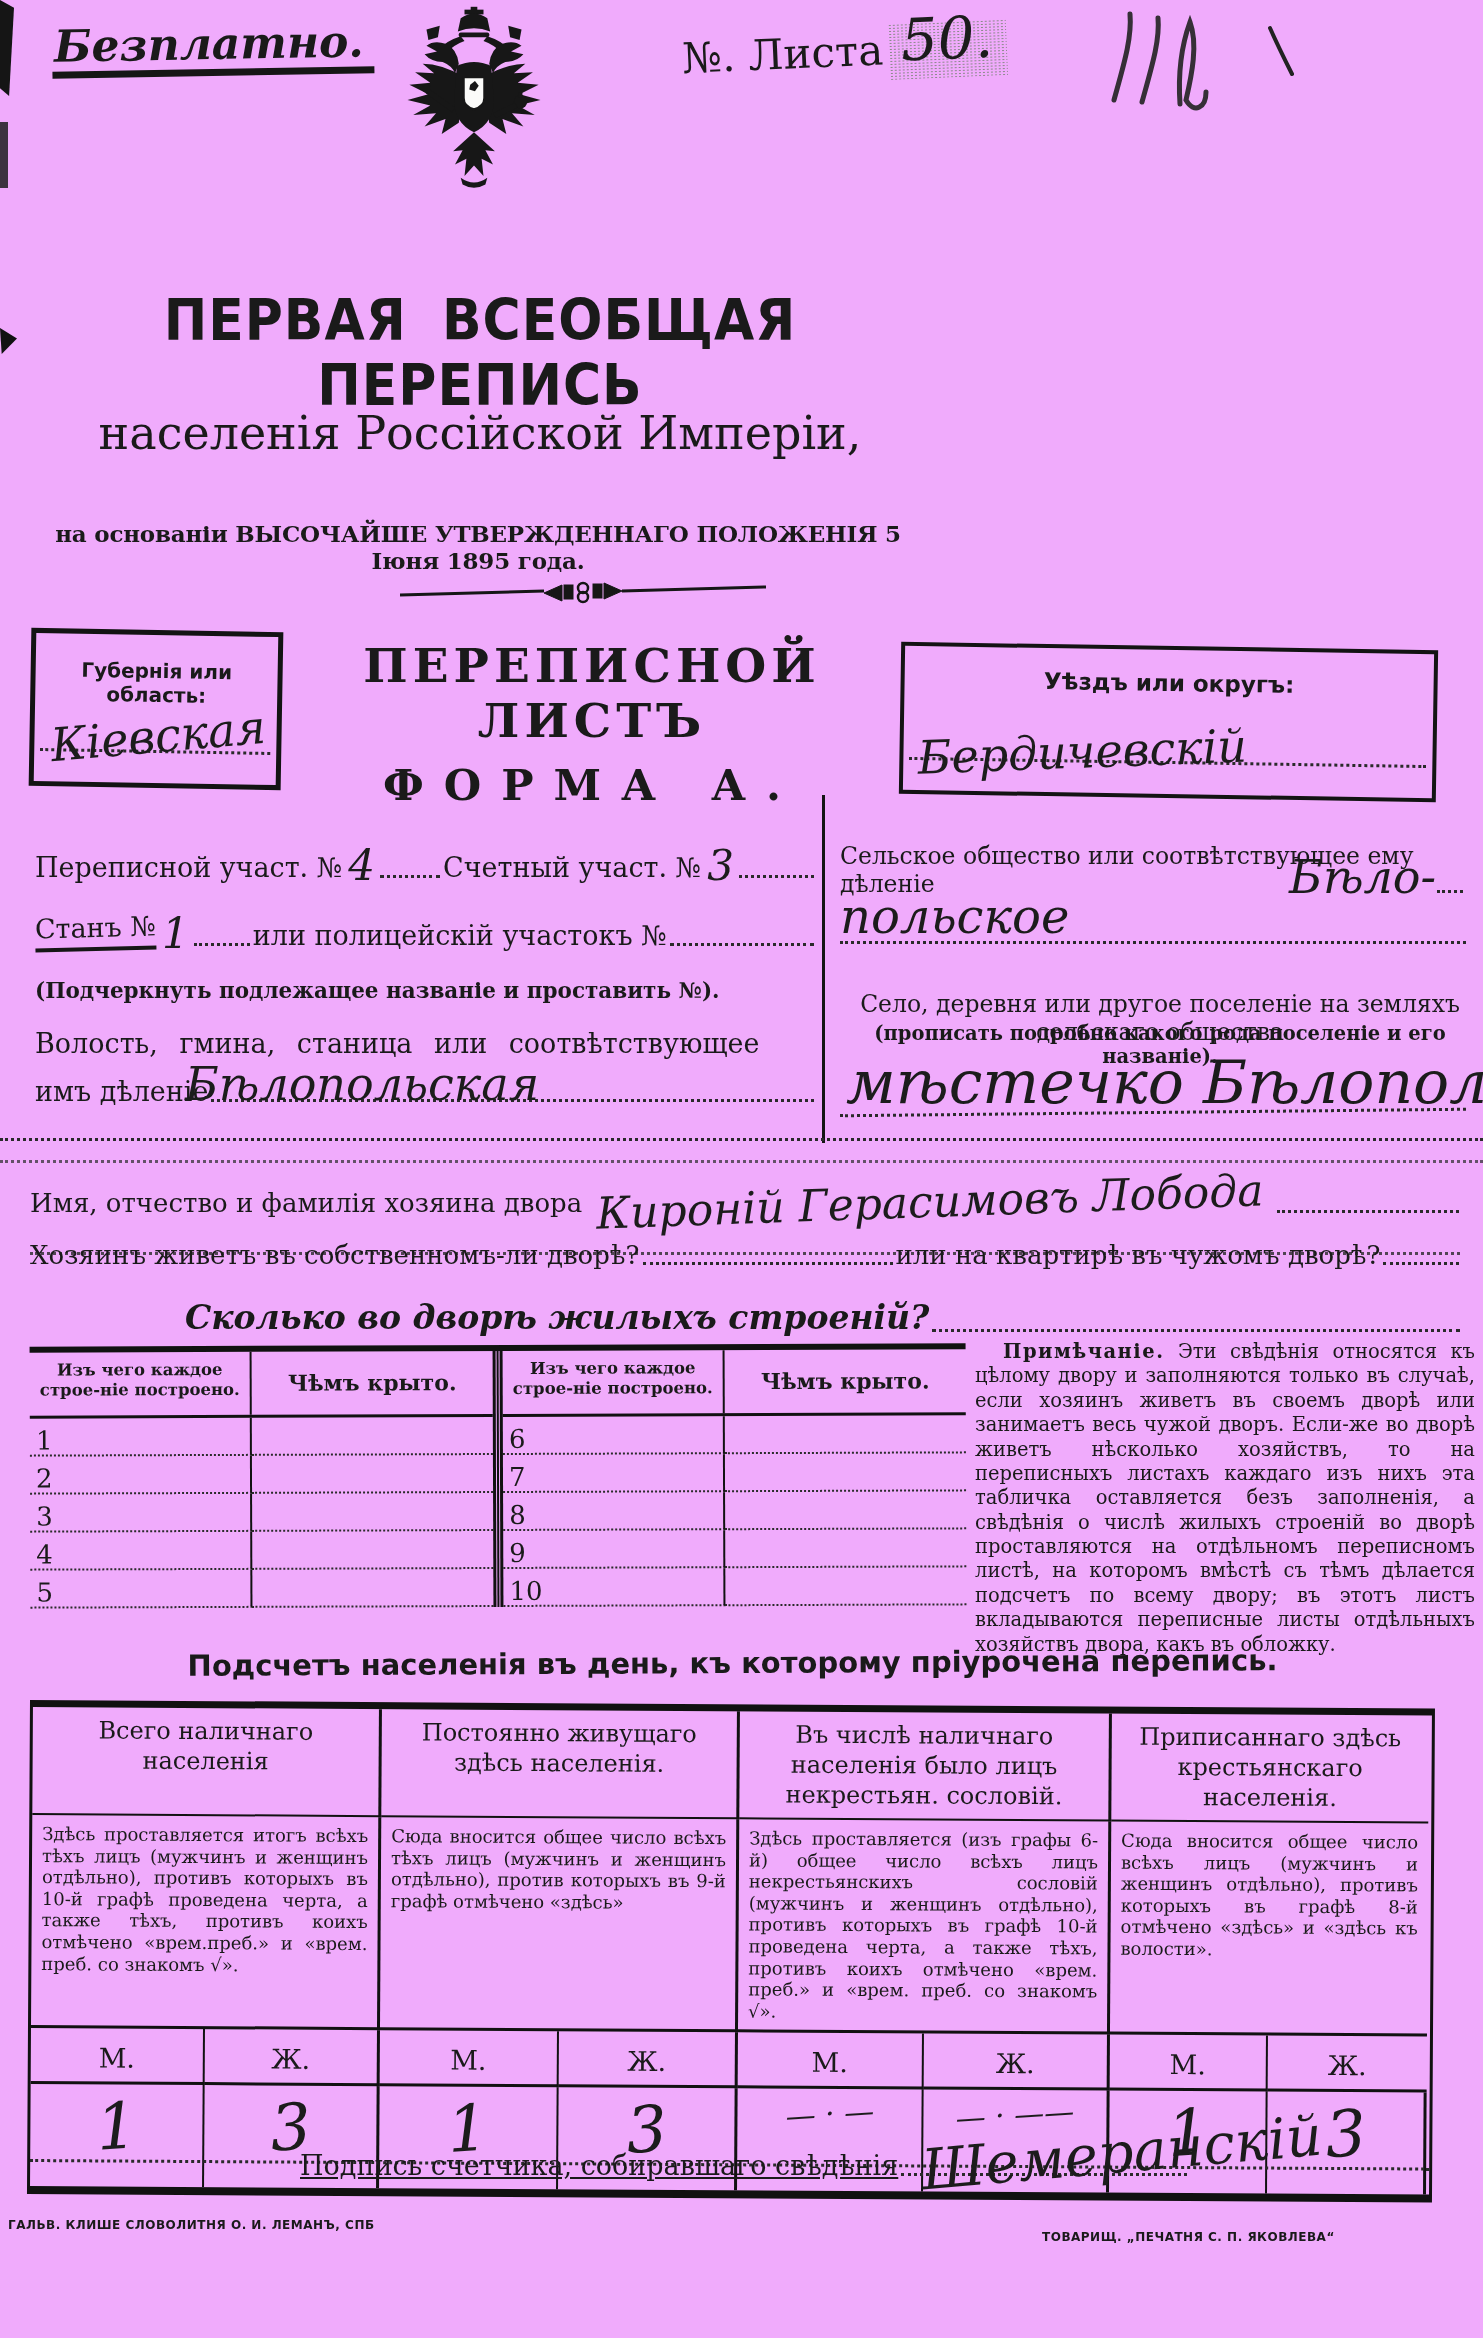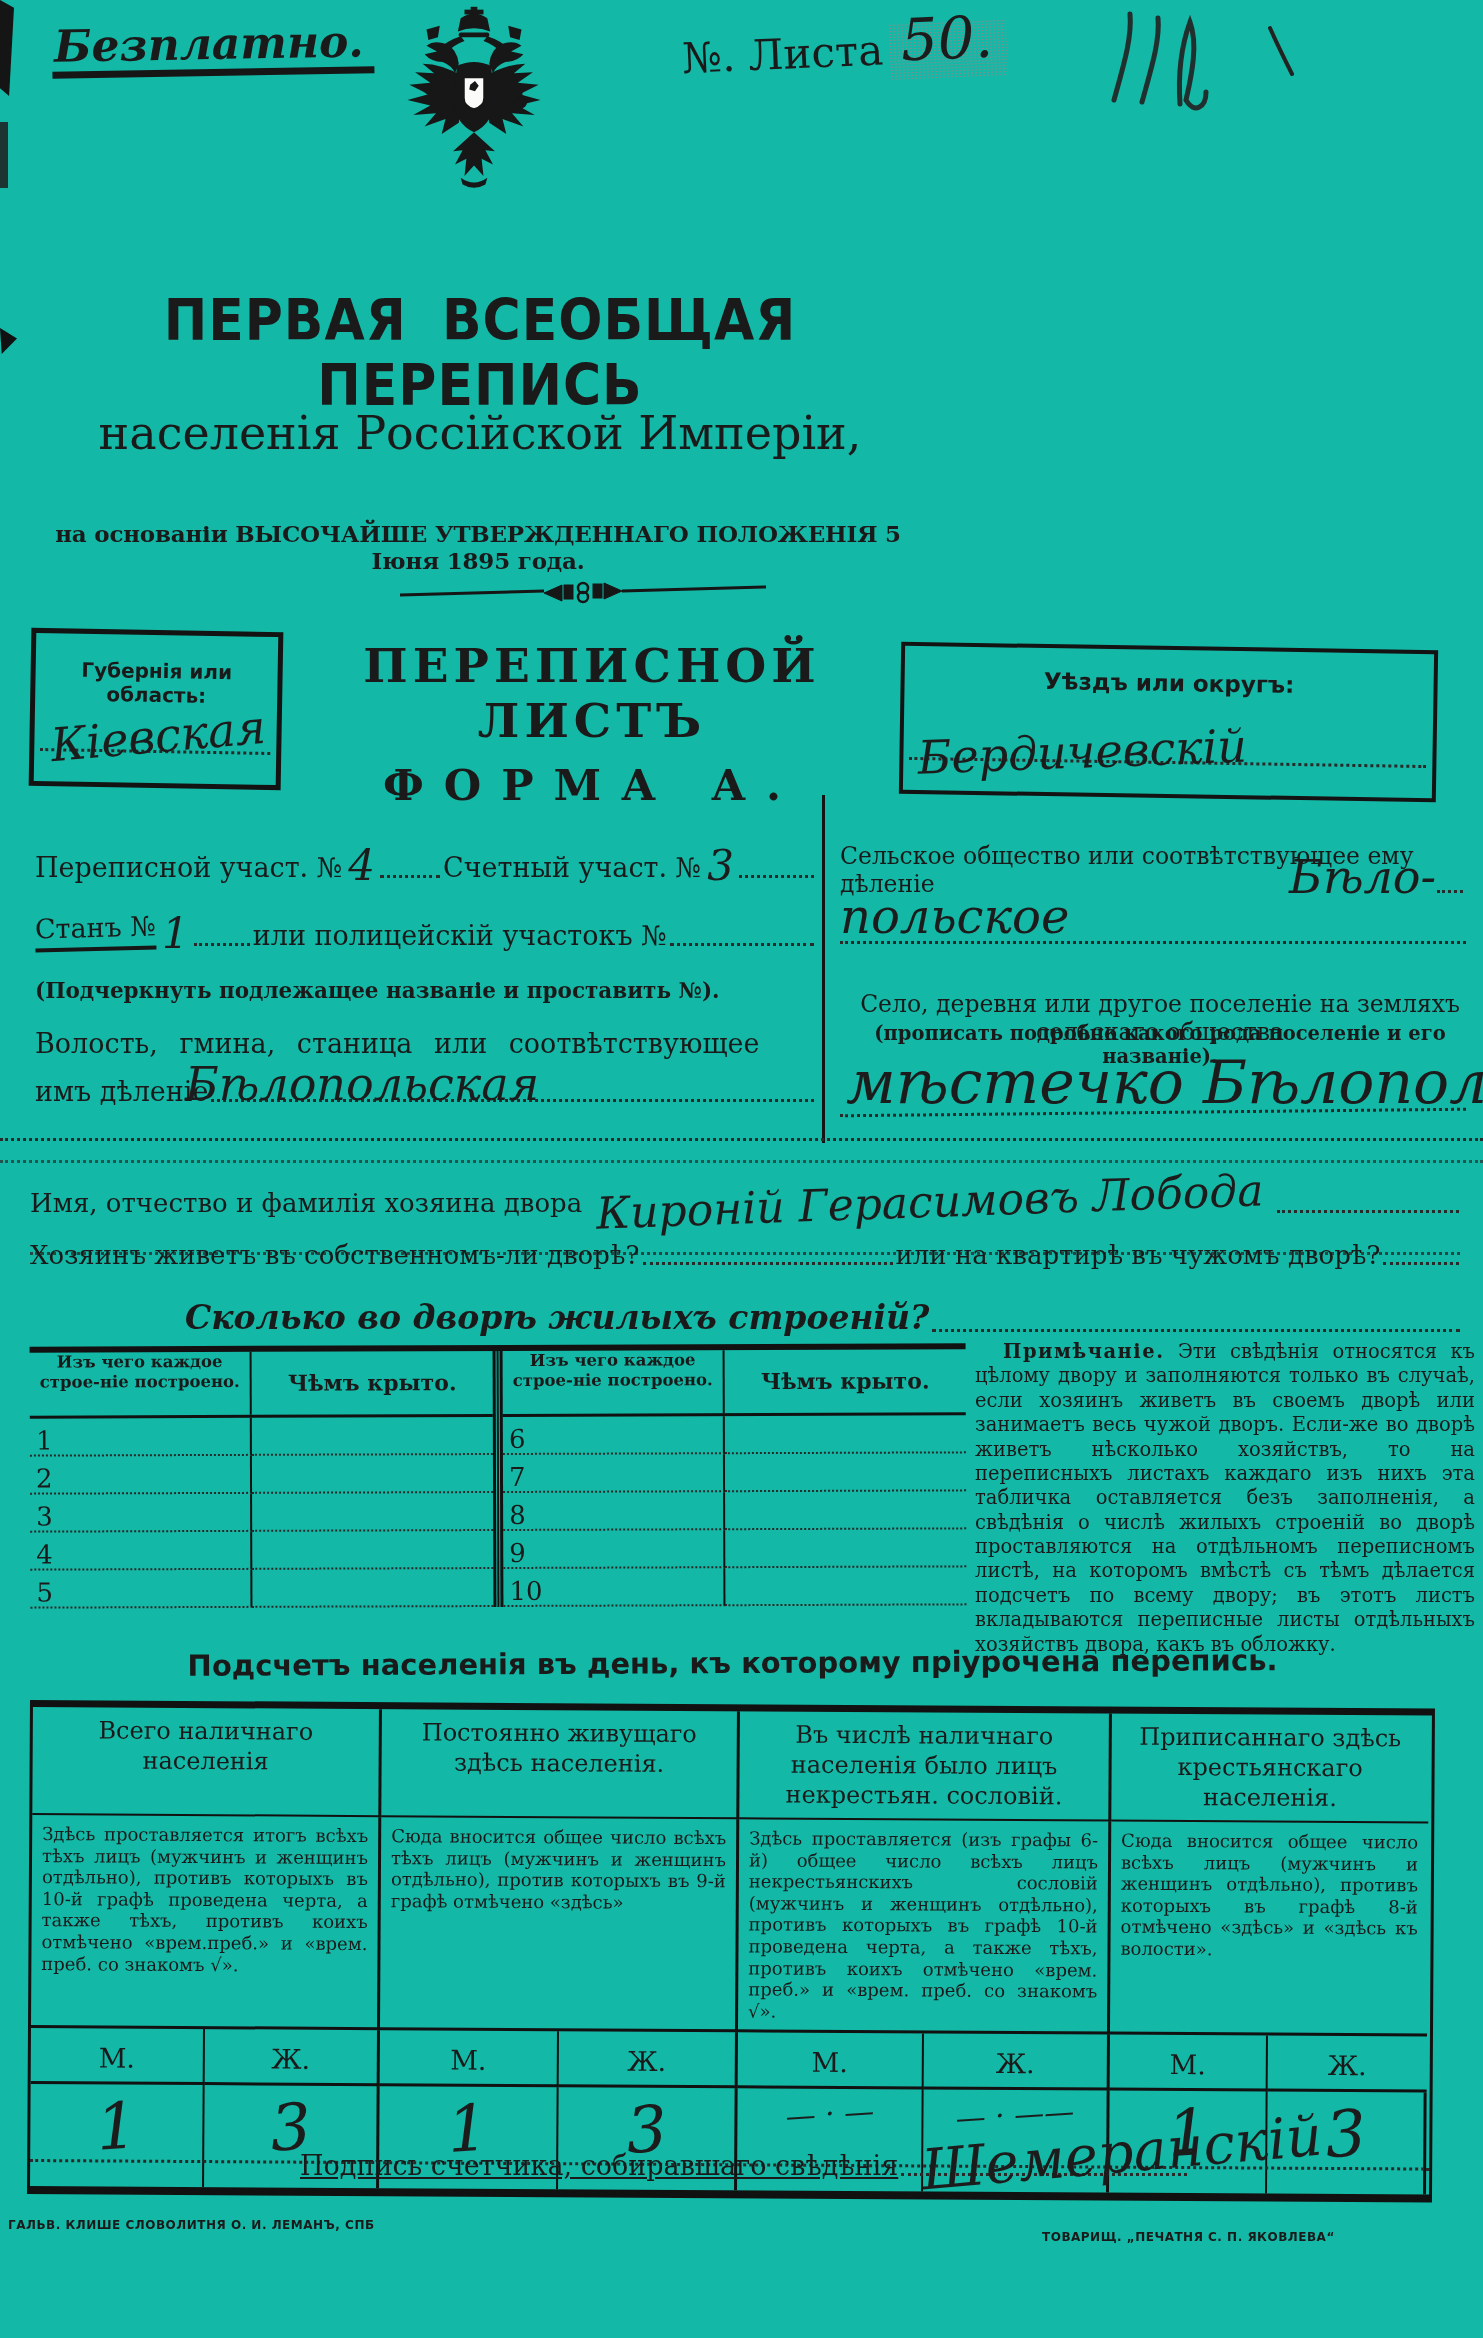--- a/index.html
+++ b/index.html
@@ -1,16 +1,16 @@
 <!DOCTYPE html>
 <html><head>
 <meta charset="utf-8">
 <style>
   html,body{margin:0;padding:0;background:#e8e8e4;}
-  .page{position:relative;width:1483px;height:2338px;background:#14b8a6;color:#1a1a1a;
+  .page{position:relative;width:1483px;height:2338px;background:#f0abfc;color:#1a1a1a;
         font-family:"DejaVu Serif",serif;overflow:hidden;}
   .abs{position:absolute;}
   *{box-sizing:border-box;}
 
   
   .free{left:52px;top:18px;font-size:44px;font-style:italic;font-weight:bold;
         border-bottom:7px solid #161616;padding:0 10px 0 2px;transform:rotate(-1deg);}
   .eagle{left:398px;top:6px;width:152px;height:184px;}
   .sheetno{left:682px;top:26px;font-size:42px;transform:rotate(-2.5deg);white-space:nowrap;}
   .stamp{display:inline-block;position:relative;width:118px;height:56px;vertical-align:-16px;
@@ -76,21 +76,21 @@
   .ownhome{left:30px;top:1240px;width:1432px;font-size:26px;}
   .bq{left:185px;top:1298px;width:1278px;font-size:33px;font-style:italic;font-weight:bold;}
 
   
   .btable{left:30px;top:1345px;width:936px;border-top:6px solid #111;display:flex;transform:rotate(-0.2deg);}
   .bhalf{flex:1;}
   .bmid{width:10px;border-left:3px solid #111;border-right:3px solid #111;
         background:linear-gradient(#111,#111) center/2px 100% no-repeat;}
   .bhead{display:flex;height:66px;border-bottom:3px solid #111;}
   .bh1{width:48%;border-right:2px solid #111;font-weight:bold;font-size:16.5px;line-height:1.2;
-       text-align:center;}
+       text-align:center;padding-top:8px;}
   .bh2{width:52%;font-weight:bold;font-size:22px;text-align:center;padding-top:18px;border-radius:7px;}
   .brow{display:flex;height:38px;}
   .bc1{width:48%;border-right:2px solid #111;border-bottom:2.5px dotted #2a2a2a;
        font-size:26px;padding-left:6px;line-height:44px;}
   .bc2{width:52%;border-bottom:2.5px dotted #2a2a2a;}
   .bnote{left:975px;top:1340px;width:500px;font-size:19.5px;line-height:1.25;text-align:justify;}
   .bnote p{margin:0;text-indent:28px;}
   .bnote b{letter-spacing:1.5px;}
 
   

